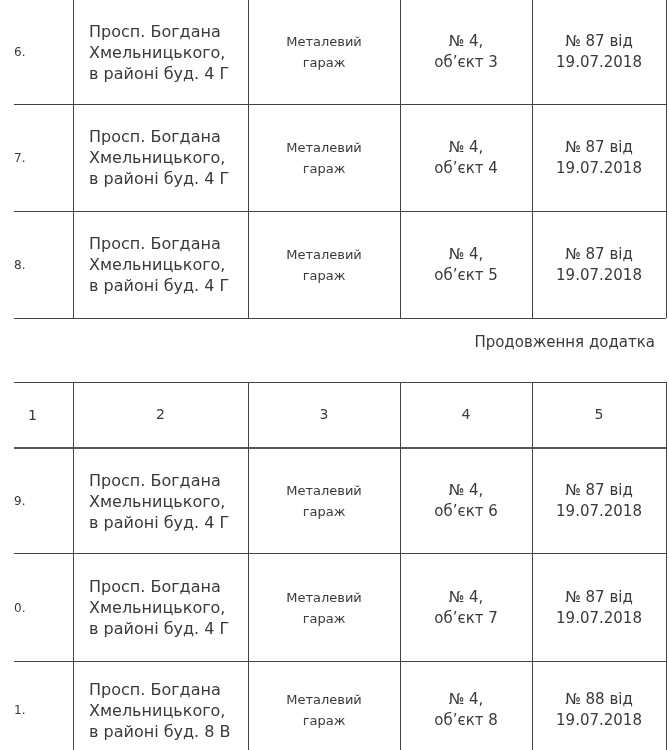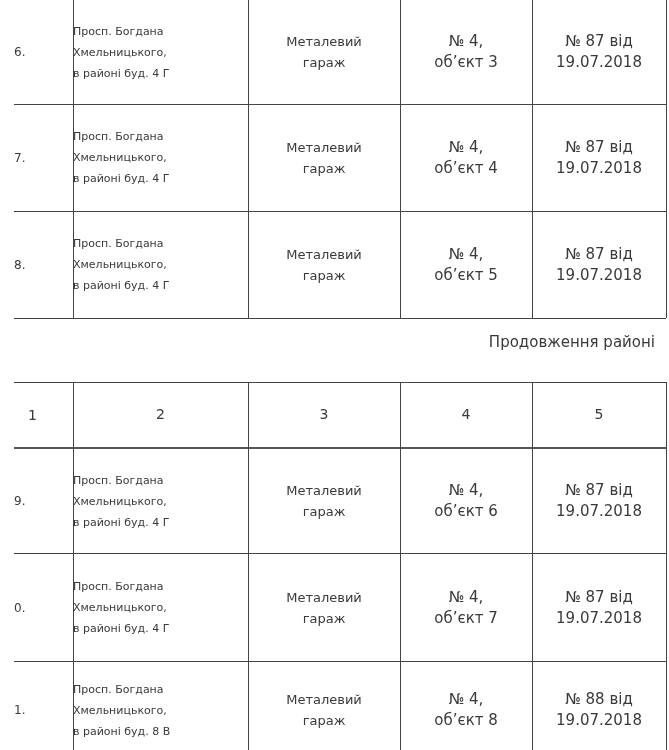--- a/index.html
+++ b/index.html
@@ -3,21 +3,21 @@
 <meta charset="utf-8">
 <style>
   html, body { margin:0; padding:0; background:#ffffff; }
   body { width:669px; height:750px; overflow:hidden; position:relative;
          font-family:"DejaVu Sans", sans-serif; color:#3a3a3a; }
   .row { position:absolute; left:0; width:669px; }
   .hline { position:absolute; left:14px; right:3px; height:1px; background:#444; }
   .vline { position:absolute; width:1px; background:#444; }
   .cell { position:absolute; display:flex; align-items:center; box-sizing:border-box; }
   .c1 { left:0; width:73px; justify-content:flex-start; padding-left:14px; font-size:12px; }
-  .c2 { left:73px; width:175px; justify-content:flex-start; font-size:11px; line-height:21px; }
+  .c2 { left:73px; width:175px; justify-content:flex-start; padding-left:16px; font-size:16px; line-height:21px; }
   .c3 { left:248px; width:152px; justify-content:center; text-align:center; font-size:13px; line-height:21px; }
   .c4 { left:400px; width:132px; justify-content:center; text-align:center; font-size:15px; line-height:21px; }
   .c5 { left:532px; width:134px; justify-content:center; text-align:center; font-size:15px; line-height:21px; }
   .hdr .cell { font-size:14px; }
   .hdr .c1 { padding-left:28px; }
   .cont { position:absolute; right:14px; top:333px; font-size:15px; color:#3a3a3a; }
   .lines { white-space:pre-line; }
 </style>
 </head>
 <body>
@@ -67,21 +67,21 @@
 в районі буд. 4 Г</div>
     <div class="cell c3 lines" style="height:107px;">Металевий
 гараж</div>
     <div class="cell c4 lines" style="height:107px;">№ 4,
 об’єкт 5</div>
     <div class="cell c5 lines" style="height:107px;">№ 87 від
 19.07.2018</div>
   </div>
 </div>
 
-<div class="cont">Продовження районі</div>
+<div class="cont">Продовження додатка</div>
 
 <div>
   <div class="hline" style="top:382px;"></div>
   <div class="hline" style="top:447px; height:2px; background:#555;"></div>
   <div class="hline" style="top:553px;"></div>
   <div class="hline" style="top:661px;"></div>
 
   <div class="vline" style="left:73px; top:382px; height:368px;"></div>
   <div class="vline" style="left:248px; top:382px; height:368px;"></div>
   <div class="vline" style="left:400px; top:382px; height:368px;"></div>

